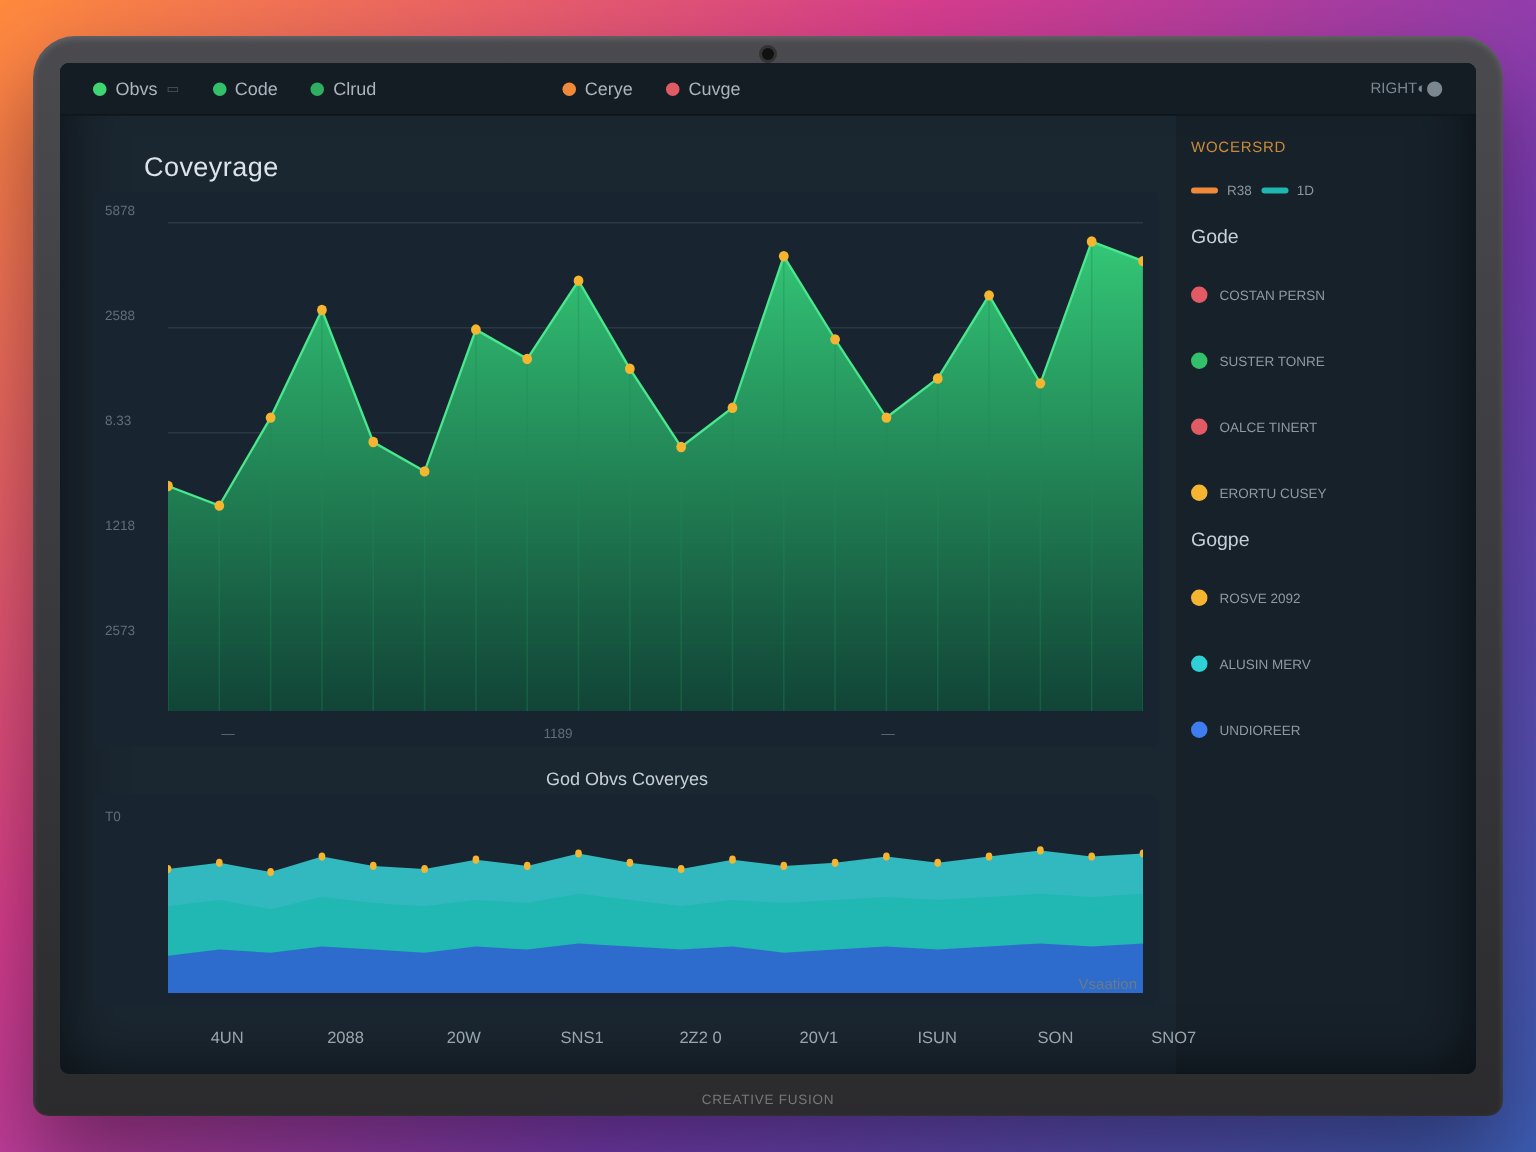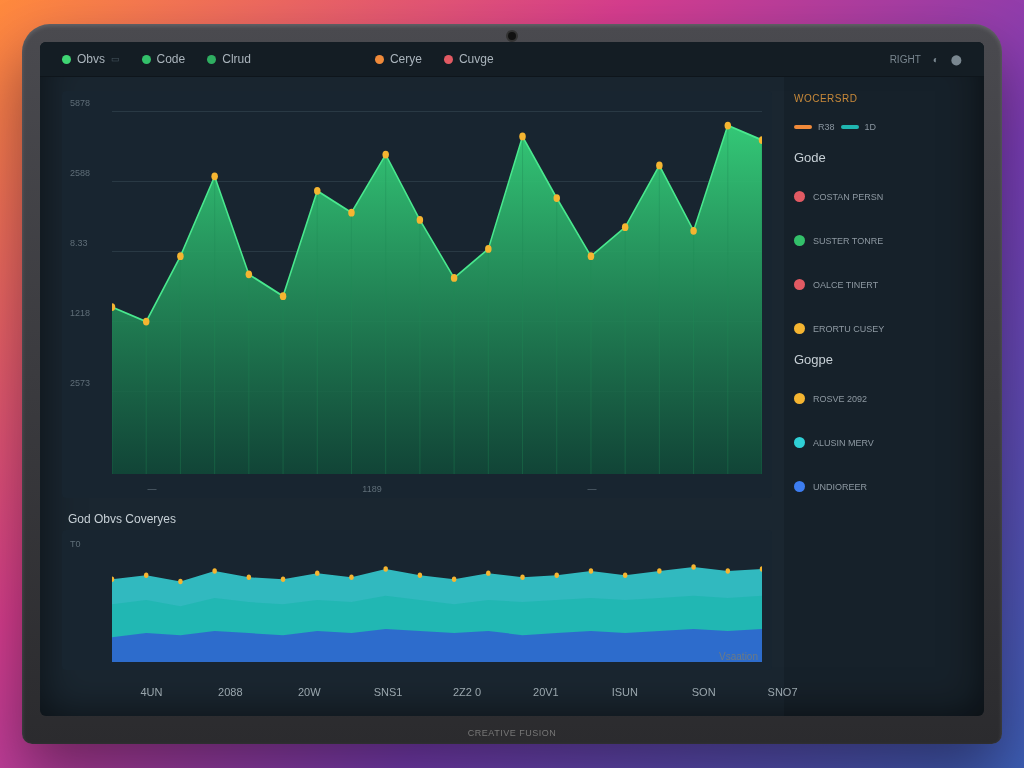--- a/index.html
+++ b/index.html
@@ -26,32 +26,32 @@
     box-shadow: inset 0 0 40px rgba(0,0,0,.6);
     overflow:hidden;
   }
 
   
   .tabs { display:flex; align-items:center; gap:22px; padding:10px 22px;
     background:#141d24; border-bottom:1px solid #0e151b; font-size:12px; }
   .tab { display:flex; align-items:center; gap:6px; cursor:pointer; color:#aab4bc; }
   .tab .dot { width:9px; height:9px; border-radius:50%; }
   .tabs .spacer { flex:1; }
-  .tabs .right { font-size:10px; color:#7a8790; display:flex; align-items:center; gap:12px; }
+  .tabs .right { font-size:10px; color:#7a8790; display:flex; align-items:center; }
 
   
   .body { flex:1; display:flex; }
   .main { flex:1; display:flex; flex-direction:column; padding:14px 12px 14px 22px; position:relative; }
   .sidebar { width:200px; padding:16px 16px 16px 10px; display:flex; flex-direction:column; gap:18px;
     background:rgba(0,0,0,.12); }
 
   .chartbox { position:relative; flex:1; background:#182530; border-radius:4px; margin-bottom:12px; }
   .chartbox.short { flex:0 0 140px; }
   .chart-title { font-size:18px; color:#dce4e9; padding:10px 4px 6px 34px; letter-spacing:.3px; }
-  .chart-sub { font-size:12px; color:#c7d0d6; padding:2px 4px 4px 6px; }
+  .chart-sub { font-size:12px; color:#c7d0d6; padding:2px 4px 4px 6px;text-align:center; }
 
   .plot { position:absolute; inset:0; }
   .ytick { position:absolute; left:8px; font-size:9px; color:#5f6e78; transform:translateY(-50%); }
   .gridline { position:absolute; left:50px; right:10px; border-top:1px solid rgba(120,150,160,.18); }
   .xtick { position:absolute; bottom:4px; font-size:11px; color:#9aa6ad; transform:translateX(-50%); }
   .xtick.small { font-size:9px; color:#5f6e78; }
   .bottom-axis { position:absolute; left:50px; right:10px; }
 
   svg.area { position:absolute; left:50px; right:10px; top:20px; bottom:24px; width:calc(100% - 60px); height:calc(100% - 44px); }
   .vlines line { stroke:#1f8a55; stroke-width:1; opacity:.35; }
@@ -106,20 +106,21 @@
       <div class="right">
         <span>RIGHT</span>
         <span>◐</span>
         <span>⬤</span>
       </div>
     </div>
 
     <div class="body">
       <div class="main">
 
+        <div class="chart-title">Coveyrage</div>
 
         <div class="chartbox">
           <div class="plot" id="mainplot">
               <div class="ytick" style="top:12px">5878</div>
               <div class="ytick" style="top:82px">2588</div>
               <div class="ytick" style="top:152px">8.33</div>
               <div class="ytick" style="top:222px">1218</div>
               <div class="ytick" style="top:292px">2573</div>
               <div class="gridline" style="top:20px"></div>
               <div class="gridline" style="top:90px"></div>

